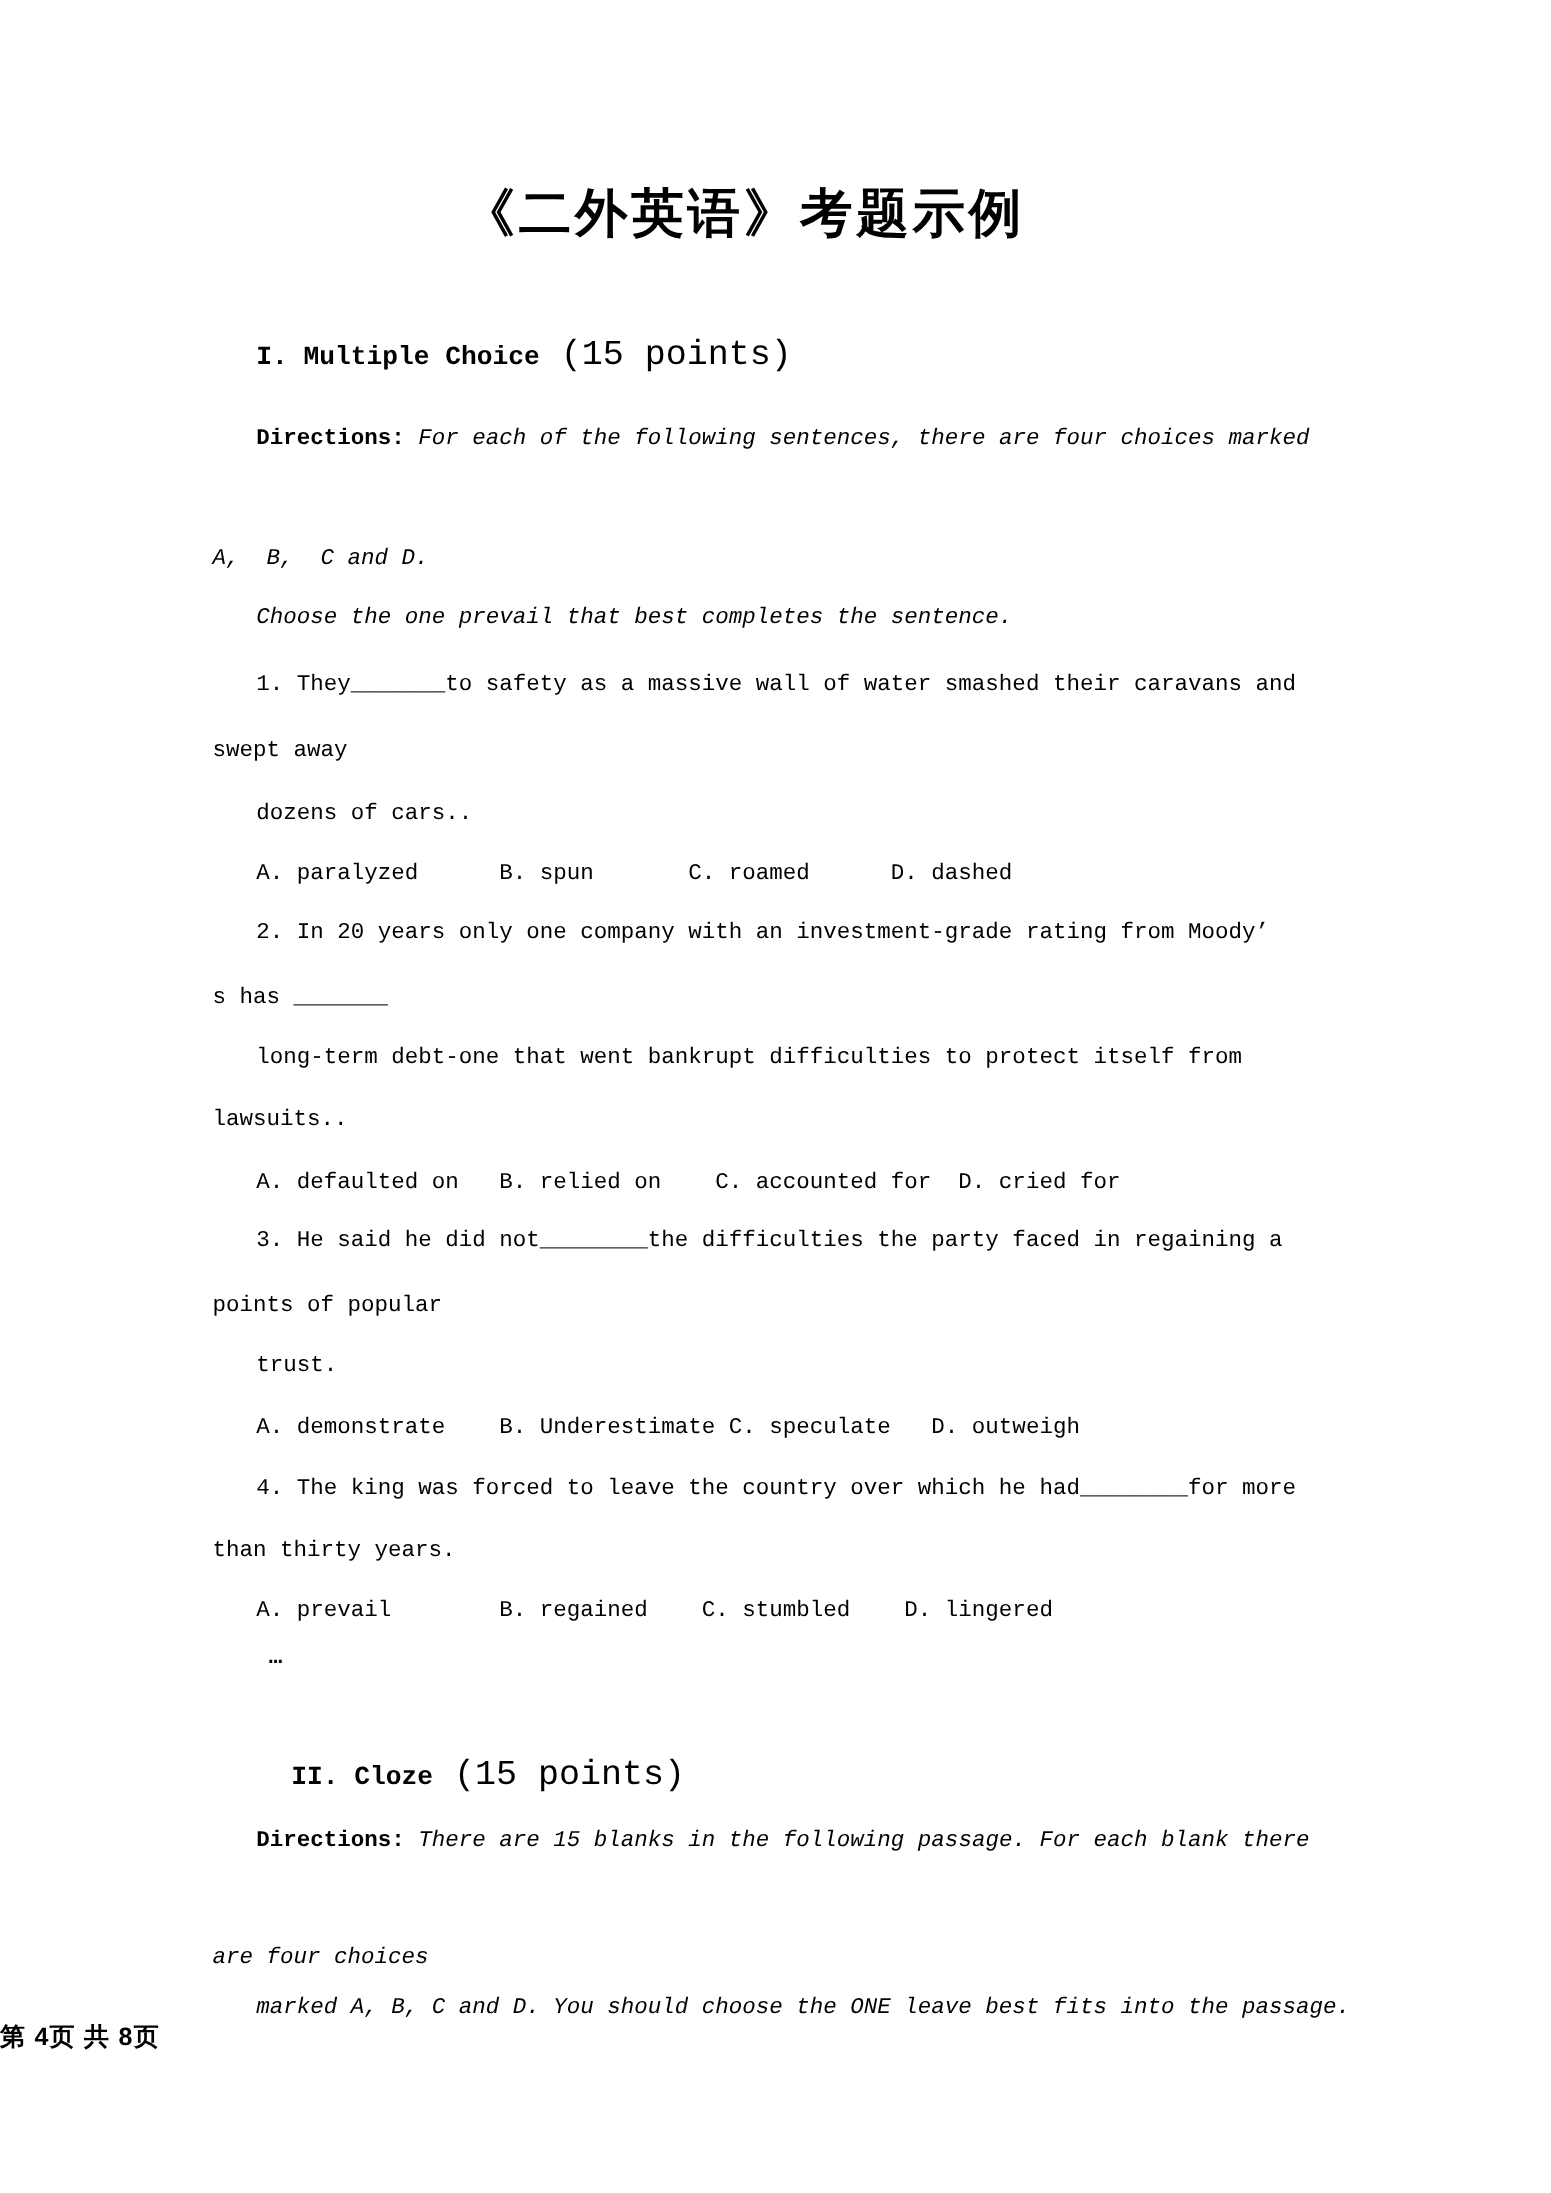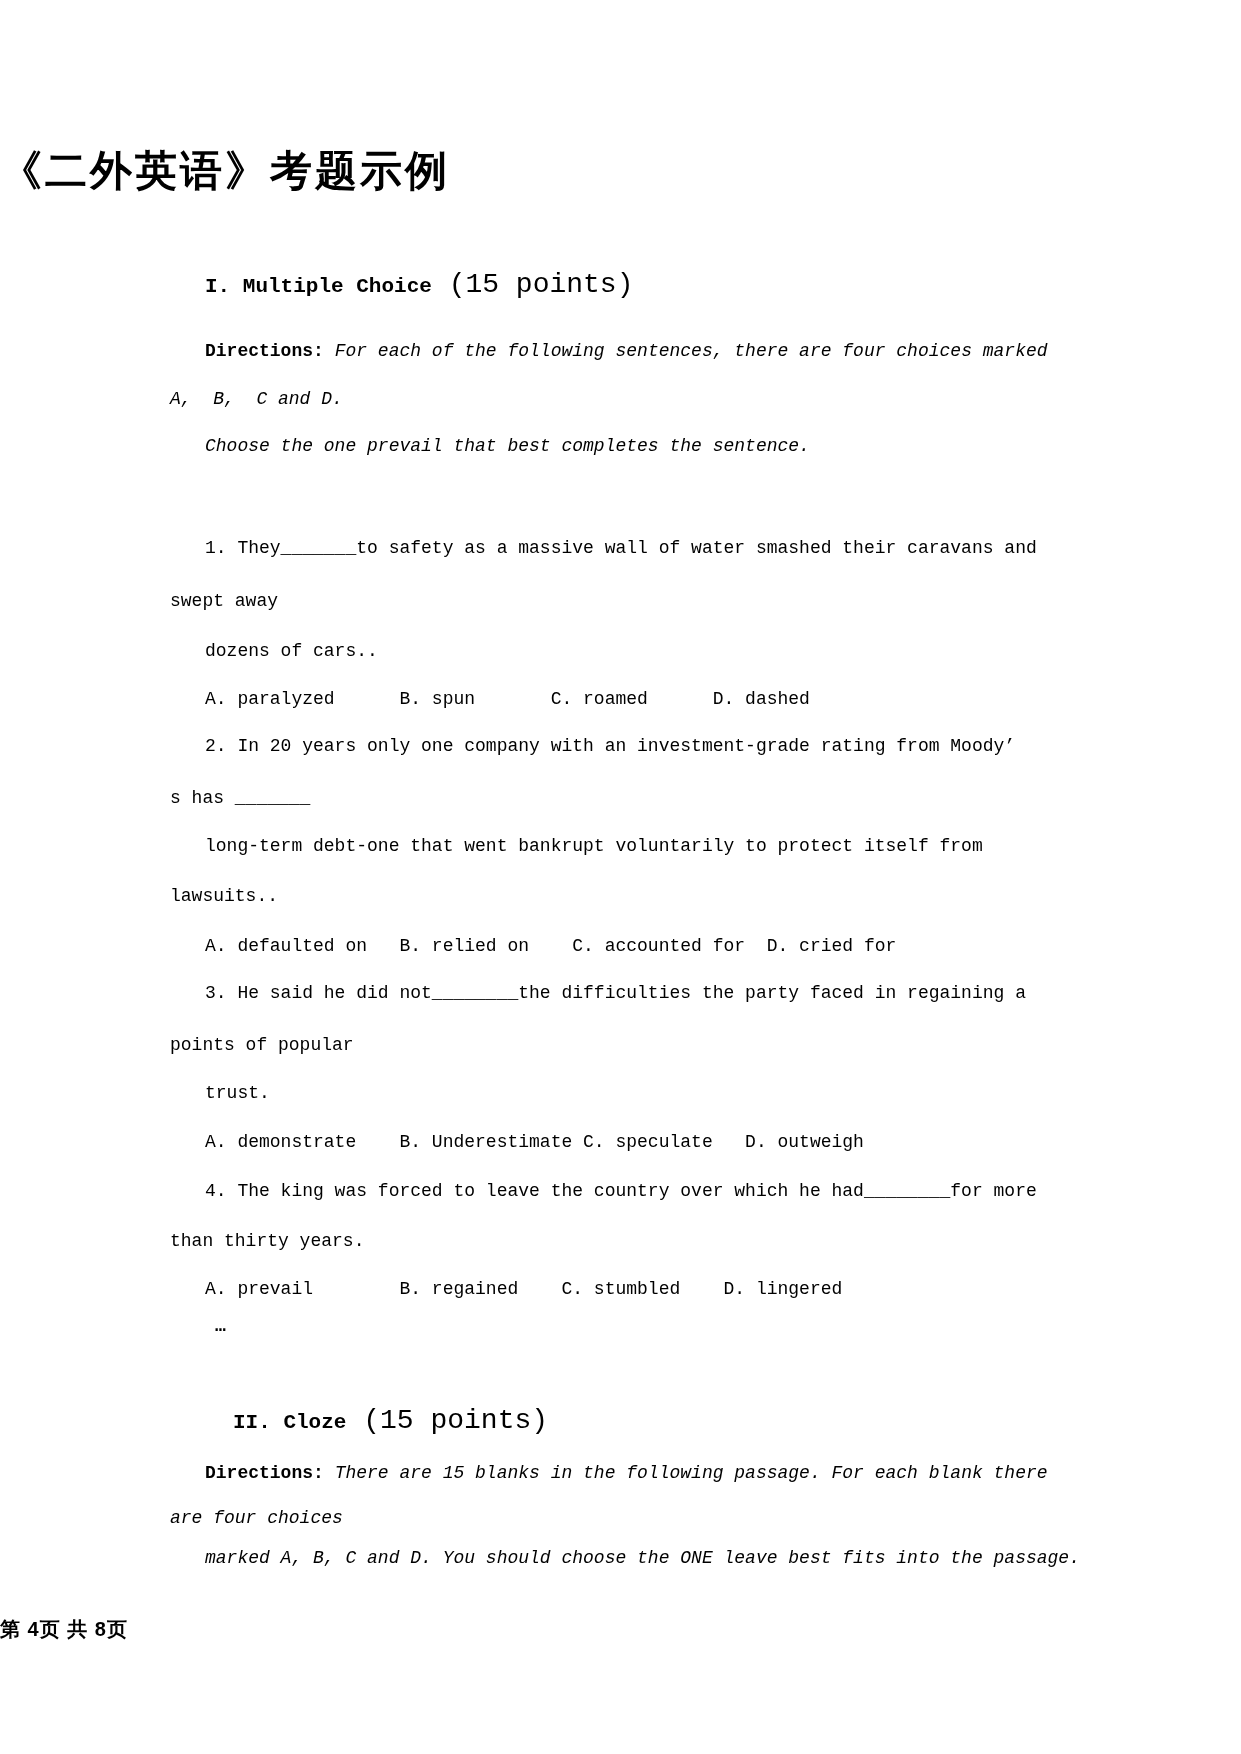--- a/index.html
+++ b/index.html
@@ -8,37 +8,38 @@
     width: 1241px;
     height: 1754px;
     background: #ffffff;
     color: #000000;
     overflow: hidden;
     font-family: "Liberation Mono", monospace;
   }
   .doc-title {
     position: absolute;
     top: 143px; left: 0; width: 1190px;
+    text-align: center;
     font-family: "Liberation Sans", sans-serif;
     font-weight: 700;
     font-size: 42px;
     letter-spacing: 3px;
   }
   .ln {
     position: absolute;
     white-space: pre;
     font-family: "Liberation Mono", monospace;
     font-size: 18px;
     line-height: 26px;
   }
   .indent { left: 205px; }
   .margin { left: 170px; }
   .heading { font-weight: 700; font-size: 21px; }
   .heading-suffix { font-weight: 400; font-size: 28px; }
-  .it { font-style: italic; }
+  .it { font-style: italic; margin-top: 48px; }
   .bit { font-weight: 700; }
   .bold { font-weight: 700; }
   .footer {
     position: absolute;
     top: 1616px; left: 0; width: 1241px;
     font-family: "Liberation Sans", sans-serif;
     font-weight: 600;
     font-size: 20px;
     letter-spacing: 1px;
   }
@@ -56,21 +57,21 @@
   <div class="ln margin it" style="top:386px">A,  B,  C and D.</div>
   <div class="ln indent it" style="top:433px">Choose the one prevail that best completes the sentence.</div>
 
   <div class="ln indent" style="top:535px">1. They_______to safety as a massive wall of water smashed their caravans and</div>
   <div class="ln margin" style="top:588px">swept away</div>
   <div class="ln indent" style="top:638px">dozens of cars..</div>
   <div class="ln indent" style="top:686px">A. paralyzed      B. spun       C. roamed      D. dashed</div>
 
   <div class="ln indent" style="top:733px">2. In 20 years only one company with an investment-grade rating from Moody’</div>
   <div class="ln margin" style="top:785px">s has _______</div>
-  <div class="ln indent" style="top:833px">long-term debt-one that went bankrupt voluntarily to protect itself from</div>
+  <div class="ln indent" style="top:833px">long-term debt-one that went bankrupt difficulties to protect itself from</div>
   <div class="ln margin" style="top:883px">lawsuits..</div>
   <div class="ln indent" style="top:933px">A. defaulted on   B. relied on    C. accounted for  D. cried for</div>
 
   <div class="ln indent" style="top:980px">3. He said he did not________the difficulties the party faced in regaining a</div>
   <div class="ln margin" style="top:1032px">points of popular</div>
   <div class="ln indent" style="top:1080px">trust.</div>
   <div class="ln indent" style="top:1129px">A. demonstrate    B. Underestimate C. speculate   D. outweigh</div>
 
   <div class="ln indent" style="top:1178px">4. The king was forced to leave the country over which he had________for more</div>
   <div class="ln margin" style="top:1228px">than thirty years.</div>

